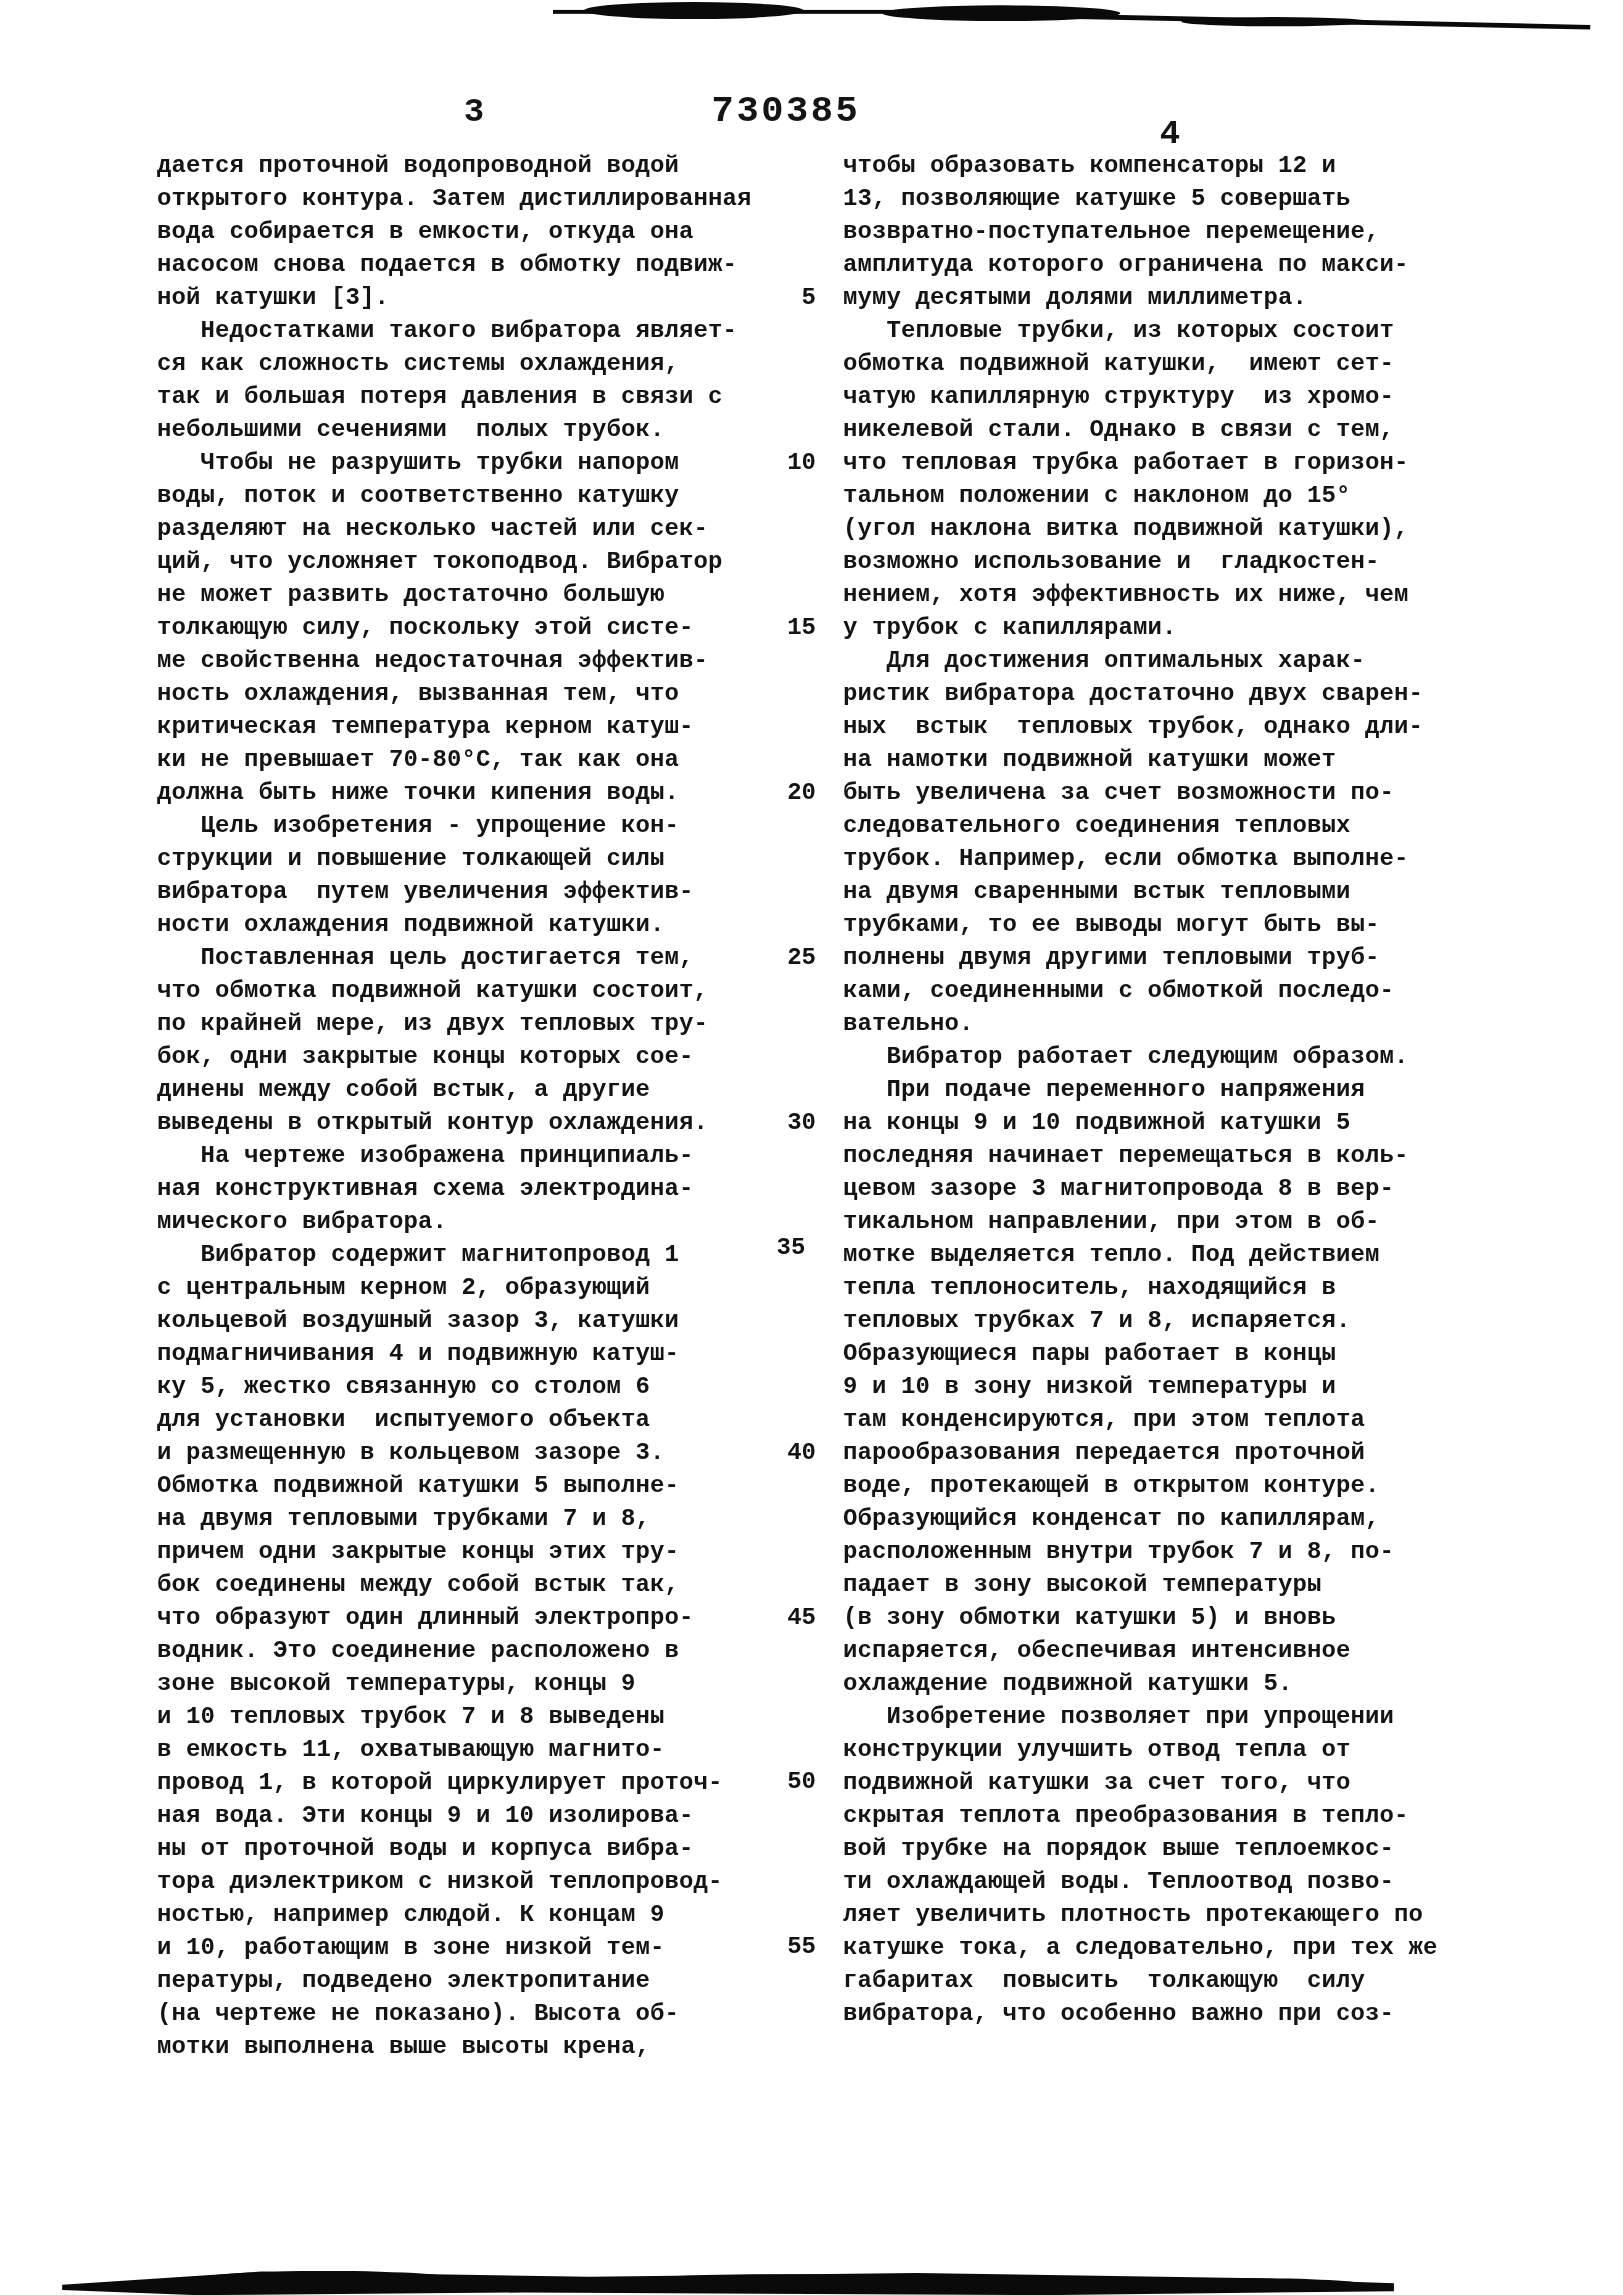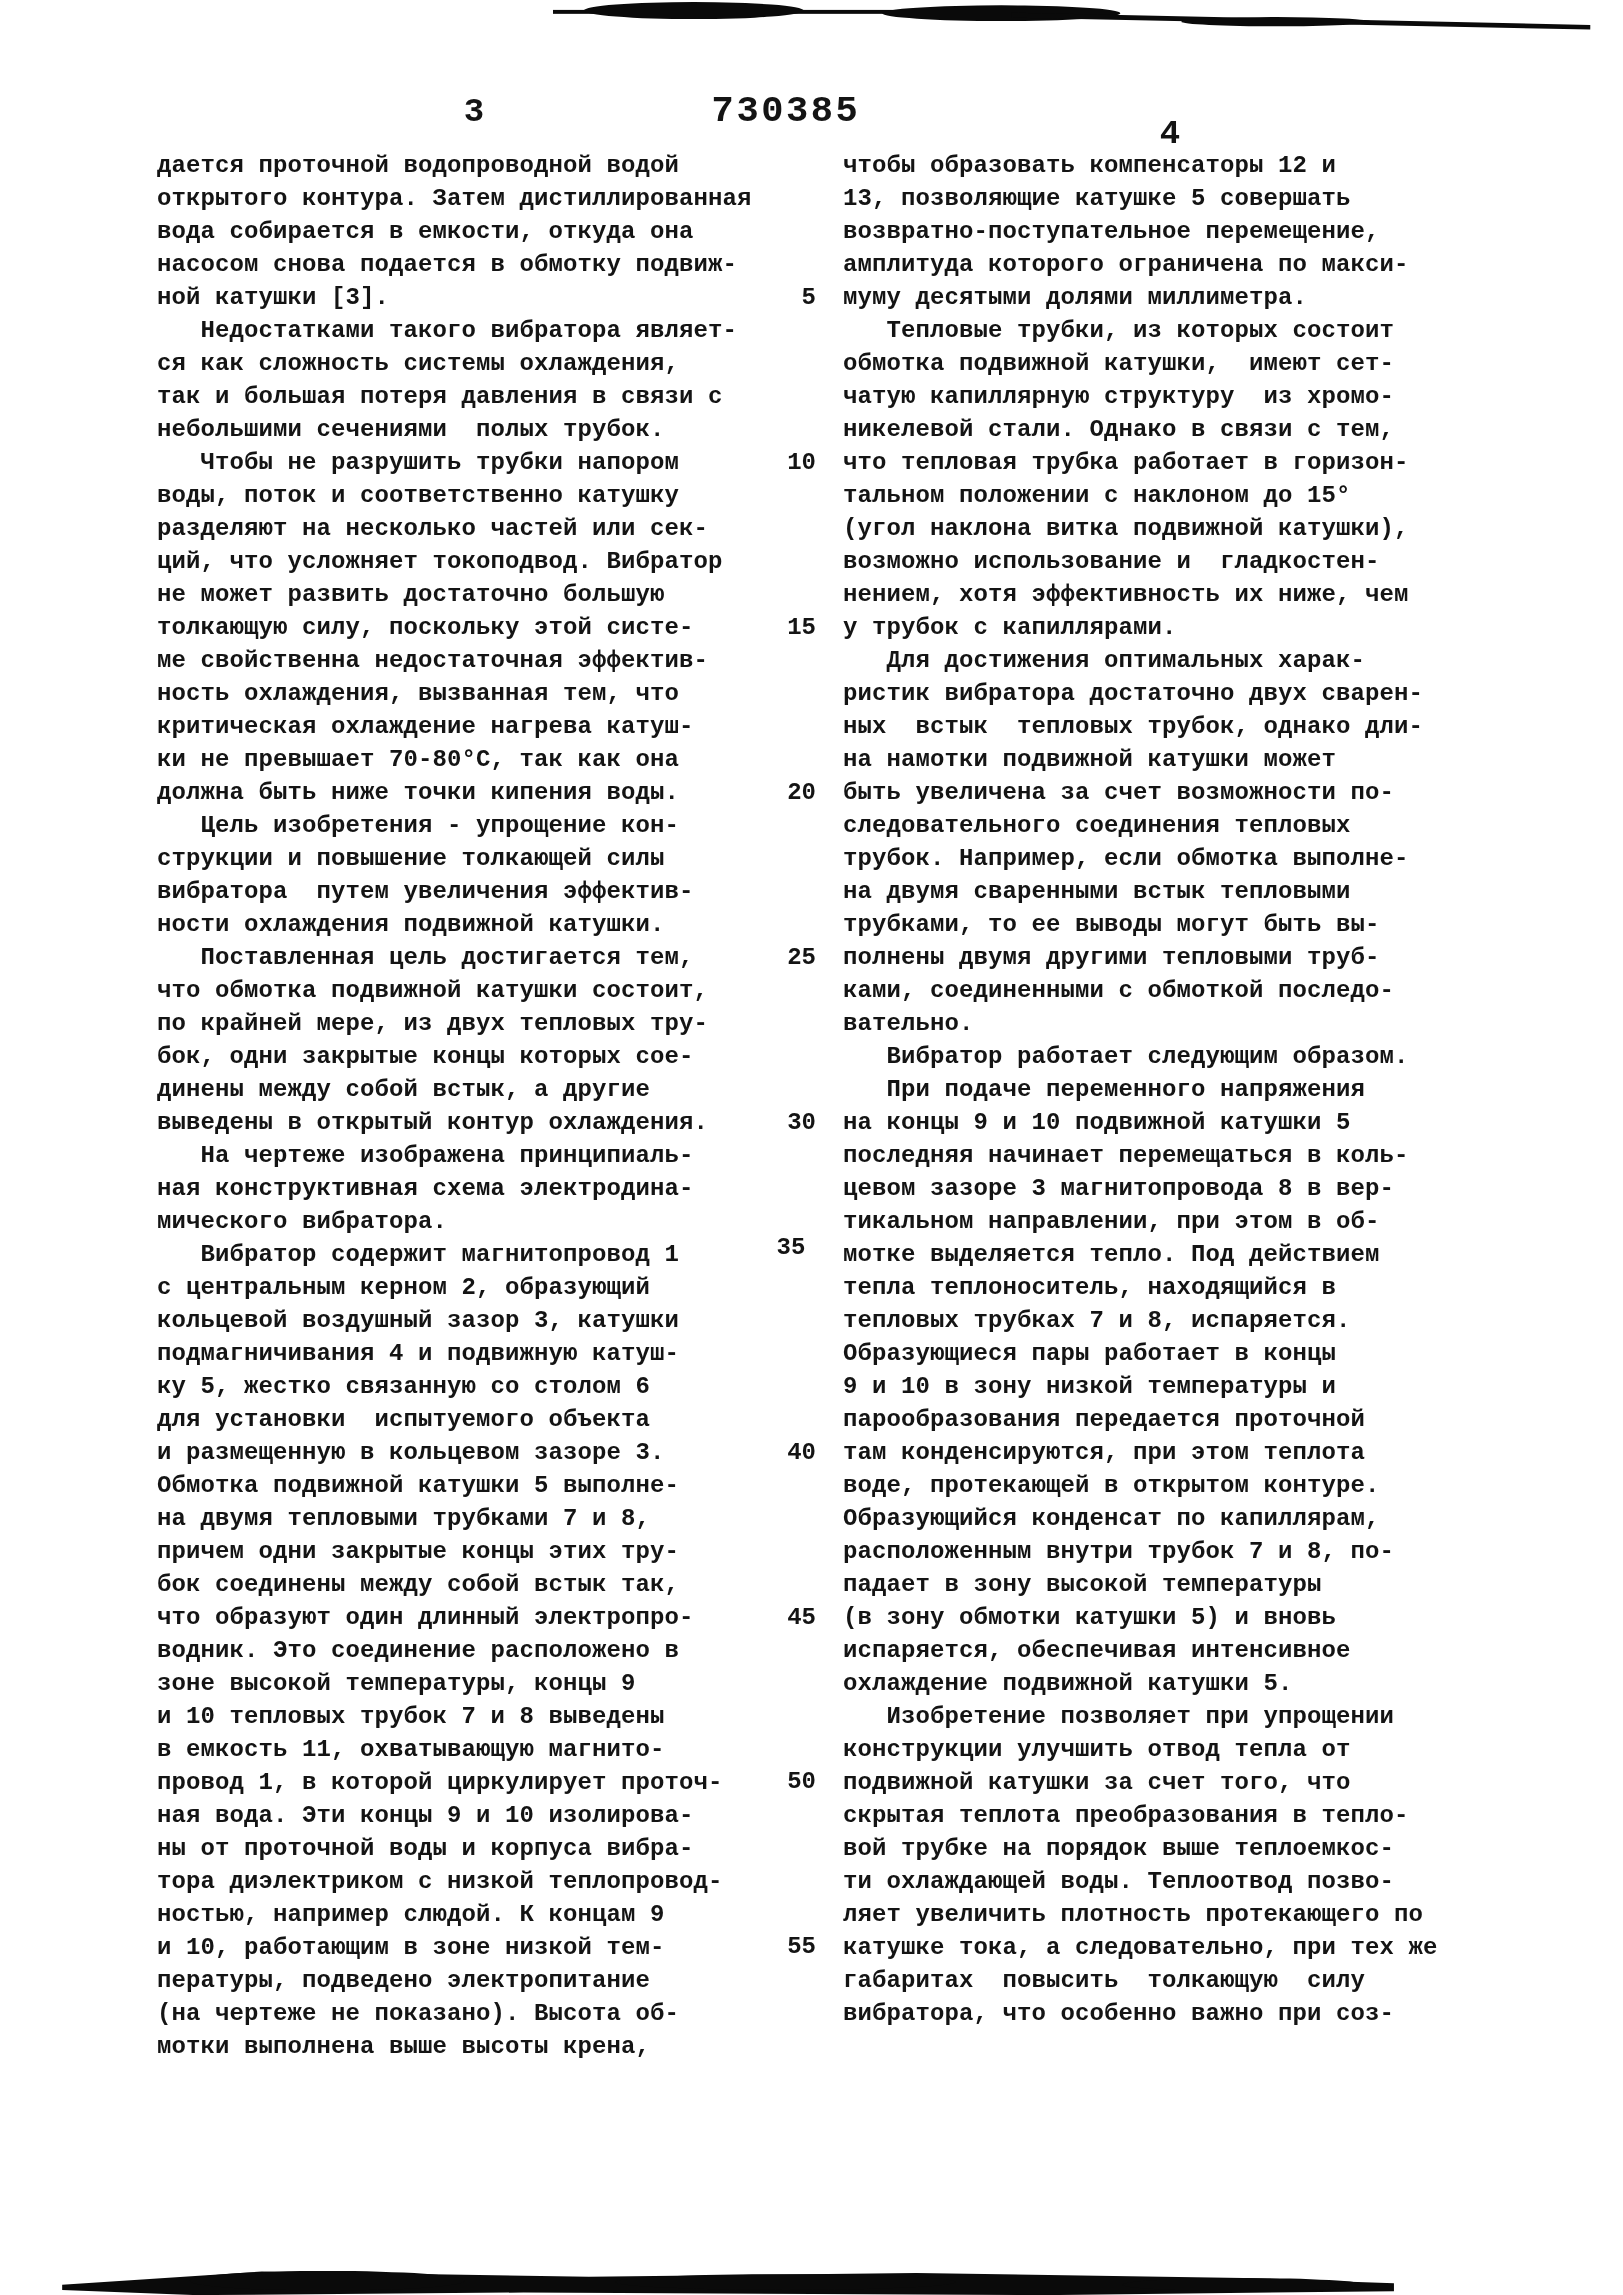--- a/index.html
+++ b/index.html
@@ -82,21 +82,21 @@
     <div class="tline">так и большая потеря давления в связи с</div>
     <div class="tline">небольшими сечениями  полых трубок.</div>
     <div class="tline">   Чтобы не разрушить трубки напором</div>
     <div class="tline">воды, поток и соответственно катушку</div>
     <div class="tline">разделяют на несколько частей или сек-</div>
     <div class="tline">ций, что усложняет токоподвод. Вибратор</div>
     <div class="tline">не может развить достаточно большую</div>
     <div class="tline">толкающую силу, поскольку этой систе-</div>
     <div class="tline">ме свойственна недостаточная эффектив-</div>
     <div class="tline">ность охлаждения, вызванная тем, что</div>
-    <div class="tline">критическая охлаждение нагрева катуш-</div>
+    <div class="tline">критическая температура керном катуш-</div>
     <div class="tline">ки не превышает 70-80°С, так как она</div>
     <div class="tline">должна быть ниже точки кипения воды.</div>
     <div class="tline">   Цель изобретения - упрощение кон-</div>
     <div class="tline">струкции и повышение толкающей силы</div>
     <div class="tline">вибратора  путем увеличения эффектив-</div>
     <div class="tline">ности охлаждения подвижной катушки.</div>
     <div class="tline">   Поставленная цель достигается тем,</div>
     <div class="tline">что обмотка подвижной катушки состоит,</div>
     <div class="tline">по крайней мере, из двух тепловых тру-</div>
     <div class="tline">бок, одни закрытые концы которых сое-</div>
@@ -176,22 +176,22 @@
     <div class="tline">   При подаче переменного напряжения</div>
     <div class="tline">на концы 9 и 10 подвижной катушки 5</div>
     <div class="tline">последняя начинает перемещаться в коль-</div>
     <div class="tline">цевом зазоре 3 магнитопровода 8 в вер-</div>
     <div class="tline">тикальном направлении, при этом в об-</div>
     <div class="tline">мотке выделяется тепло. Под действием</div>
     <div class="tline">тепла теплоноситель, находящийся в</div>
     <div class="tline">тепловых трубках 7 и 8, испаряется.</div>
     <div class="tline">Образующиеся пары работает в концы</div>
     <div class="tline">9 и 10 в зону низкой температуры и</div>
+    <div class="tline">там конденсируются, при этом теплота</div>
     <div class="tline">парообразования передается проточной</div>
-    <div class="tline">там конденсируются, при этом теплота</div>
     <div class="tline">воде, протекающей в открытом контуре.</div>
     <div class="tline">Образующийся конденсат по капиллярам,</div>
     <div class="tline">расположенным внутри трубок 7 и 8, по-</div>
     <div class="tline">падает в зону высокой температуры</div>
     <div class="tline">(в зону обмотки катушки 5) и вновь</div>
     <div class="tline">испаряется, обеспечивая интенсивное</div>
     <div class="tline">охлаждение подвижной катушки 5.</div>
     <div class="tline">   Изобретение позволяет при упрощении</div>
     <div class="tline">конструкции улучшить отвод тепла от</div>
     <div class="tline">подвижной катушки за счет того, что</div>

